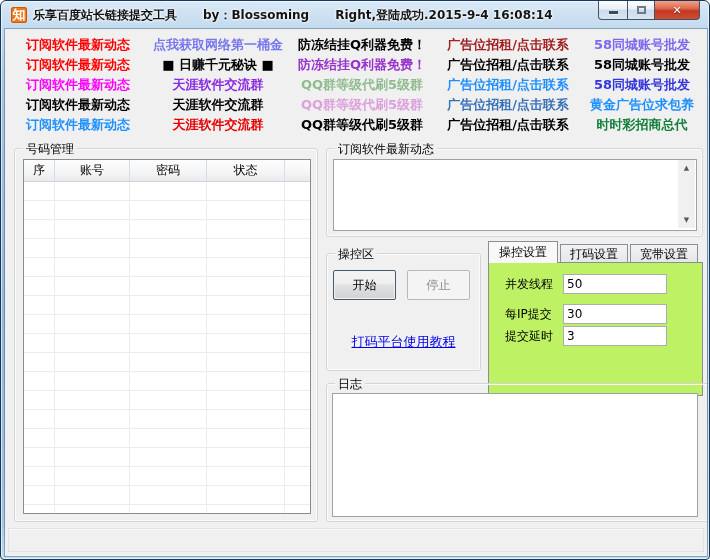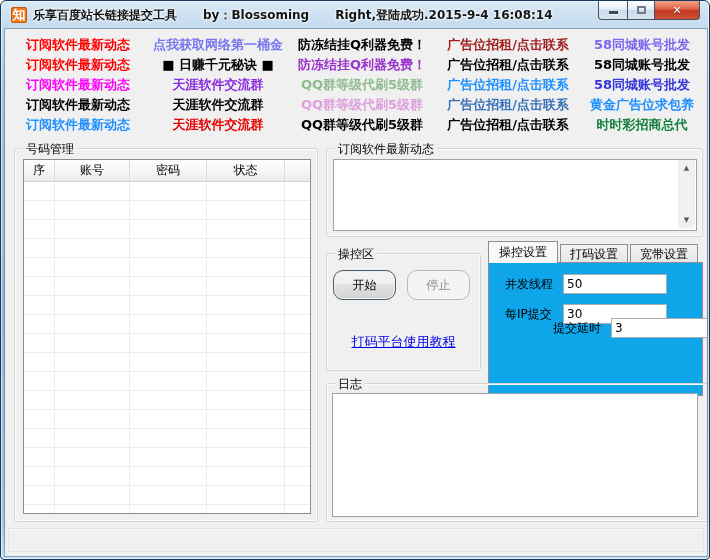--- a/index.html
+++ b/index.html
@@ -64,40 +64,40 @@
   .sb-btn { position:absolute; left:0; width:17px; height:16px; display:flex; align-items:center; justify-content:center;
     color:#5A5A5A; font-size:7px; cursor:pointer; }
   .sb-up { top:0; } .sb-down { bottom:0; }
 
   .tb-links { left:6px; top:10px; width:364px; height:72px; }
   .tb-log   { left:5px; top:9px;  width:366px; height:124px; }
 
   
   .btn { position:absolute; width:63px; height:30px; font-size:12px; display:flex; align-items:center; justify-content:center;
     background:linear-gradient(180deg,#F4F4F4 0%,#EFEFEF 45%,#E2E2E2 50%,#D3D3D3 100%);
-    border:1px solid #707070; border-radius:10px; cursor:pointer;font-family:Liberation Mono, monospace; }
+    border:1px solid #707070; border-radius:2px; cursor:pointer;font-family:Liberation Mono, monospace; }
   .btn-start { left:6px; top:16px; border:1px solid #4E585F; box-shadow:inset 0 0 0 1px #E9F3FB; }
   .btn-stop { left:80px; top:16px; border-color:#B8B9BC; color:#8B8B8B;
     background:#F4F4F4; box-shadow:none; }
   .tutorial { position:absolute; left:0; right:0; top:79px; text-align:center; color:#0000E6; font-size:13px;
     text-decoration:underline; cursor:pointer; white-space:nowrap; }
 
   
   .tabctl { position:absolute; left:483px; top:212px; width:215px; height:155px; }
   .tabs { position:absolute; left:0; top:0; right:0; height:22px; display:flex; }
   .tab { height:19px; margin-top:3px; width:68px; margin-right:2px; display:flex; align-items:center; justify-content:center;
     font-size:12px; border:1px solid #8C8E94; border-bottom:none; cursor:pointer;
     background:linear-gradient(180deg,#F2F3F4 0%,#E4E6E8 100%); }
   .tab.active { height:22px; margin-top:0; width:70px; background:#F8F8F8; position:relative; z-index:2; }
-  .tabpanel { position:absolute; left:0; top:21px; right:0; bottom:0; background:#0ea5e9; border:1px solid #8C8E94; }
+  .tabpanel { position:absolute; left:0; top:21px; right:0; bottom:0; background:#bef264; border:1px solid #8C8E94; }
   .field { position:absolute; left:16px; height:20px; display:flex; align-items:center; }
   .field-label { width:58px; font-size:12px; white-space:nowrap; }
   .field input { position:absolute; left:58px; width:104px; height:20px; border:1px solid #ABADB3; font-size:12px;
     padding:0 3px; font-family:"DejaVu Sans","Liberation Sans",sans-serif; background:#fff; }
-  .f0 { top:11px; } .f1 { top:41px; } .f2 { top:55px;margin-left:48px; }
+  .f0 { top:11px; } .f1 { top:41px; } .f2 { top:63px; }
 
   
   .statusbar { position:absolute; left:3px; top:499px; width:696px; height:24px; background:#F0F0F0;
     border:1px solid #E2E2E2; box-shadow:inset 0 1px 0 #FAFAFA; }
 </style>
 </head>
 <body>
 
 <div class="window">
 

